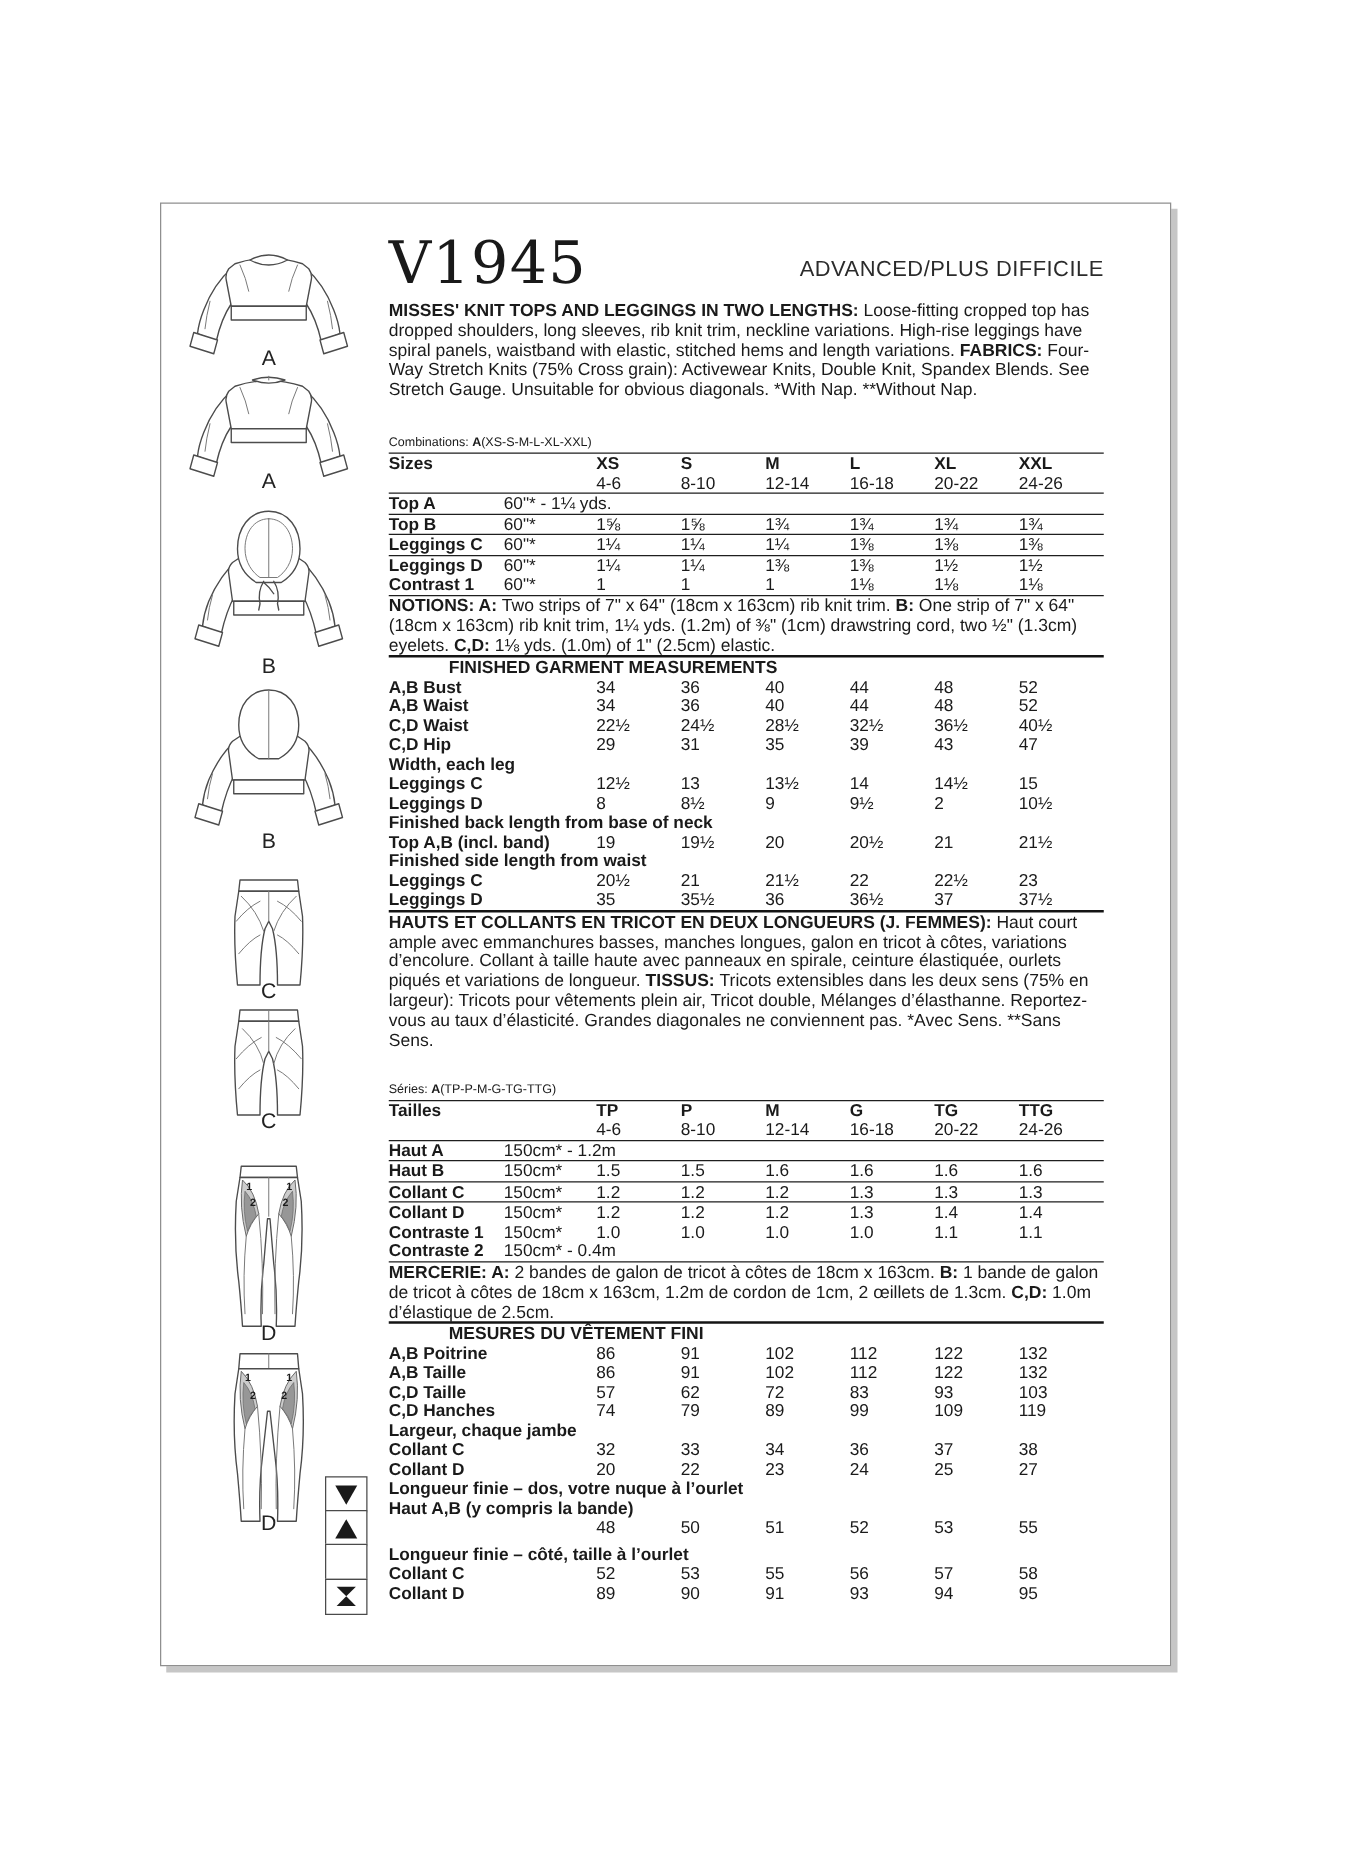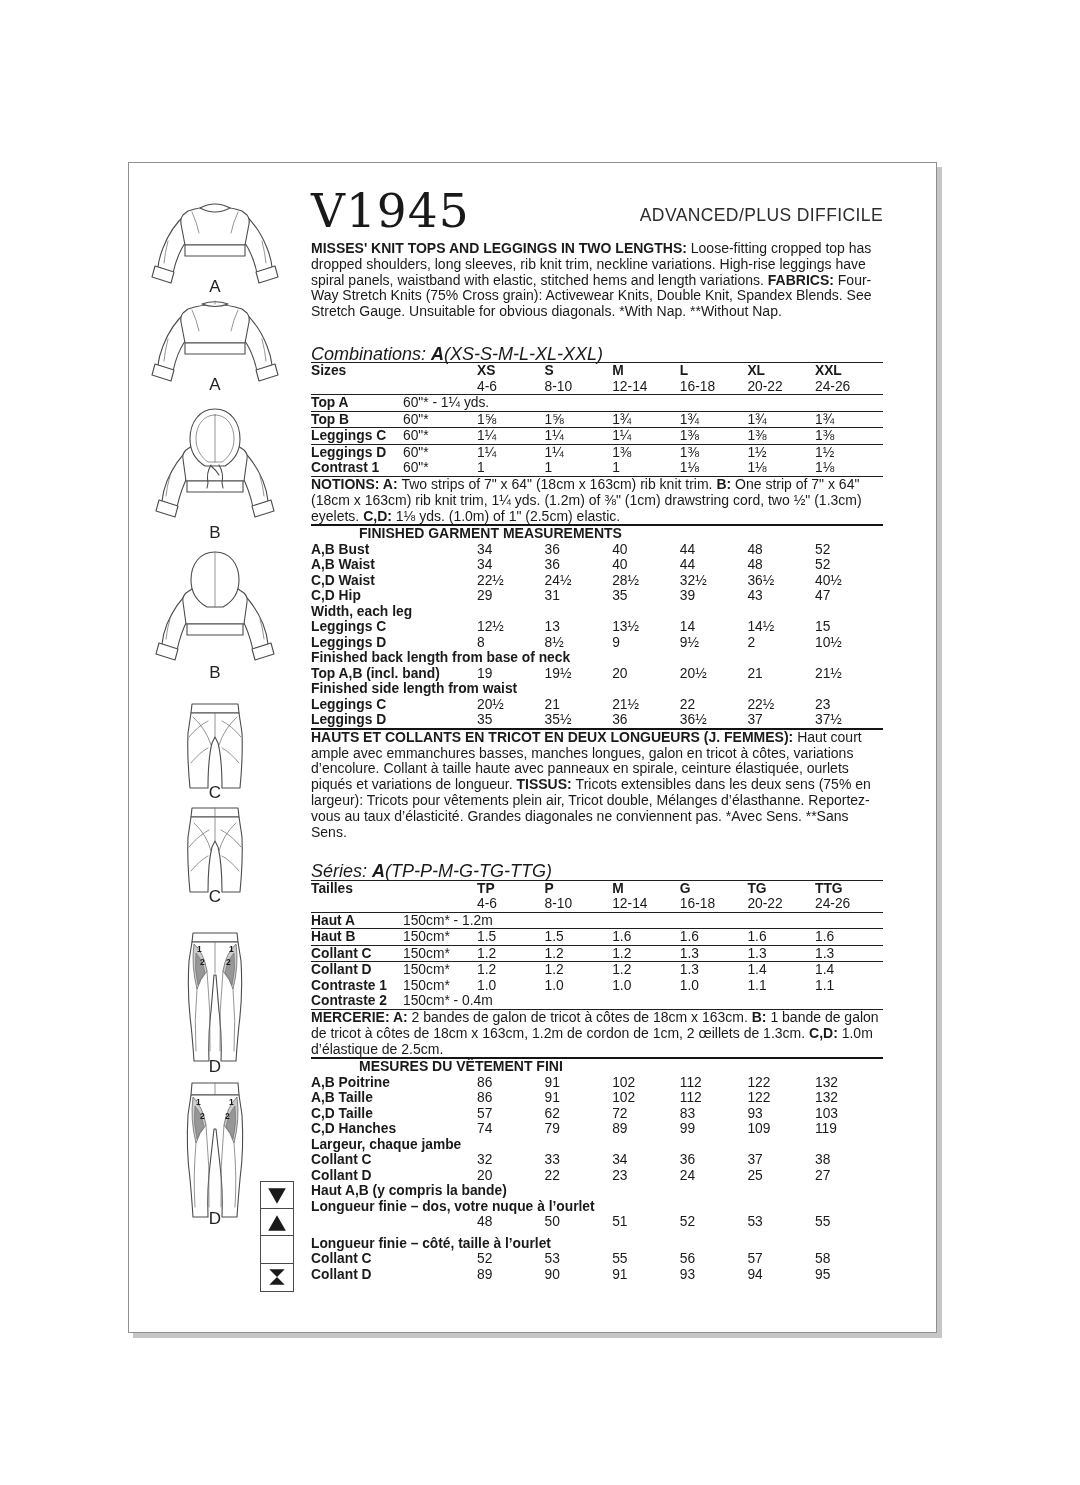--- a/index.html
+++ b/index.html
@@ -19,21 +19,21 @@
   .legend-box:first-child { margin-top:0; }
   .legend-box svg { width:22px; height:20px; }
 
   
   .content { position:absolute; left:182px; top:22px; width:572px; }
   .masthead { display:flex; justify-content:space-between; align-items:flex-end; height:50px; margin-bottom:6px; }
   .pattern-no { font-family:"DejaVu Serif", serif; font-size:47px; line-height:48px; letter-spacing:1px; color:#191919; }
   .difficulty { font-size:17.5px; letter-spacing:.4px; color:#2b2b2b; padding-bottom:9px; }
   .para { font-size:14px; line-height:15.8px; }
   .para-desc { margin-bottom:27px; }
-  .combo-line { font-size:18px; line-height:15.5px;font-style:italic; }
+  .combo-line { font-size:10px; line-height:15.5px; }
   .sec-title { font-size:14px; line-height:15.5px; font-weight:bold;padding-left:48px; }
 
   .rule { border-top:1.8px solid #1e1e1e; }
   .rule.thick { border-top:2.8px solid #141414; }
 
   .t-row { display:flex; align-items:baseline; line-height:15.5px; font-size:13.8px; }
   .t-label { width:92px; flex:none; font-weight:bold; }
   .t-width { width:74px; flex:none; }
   .t-size  { width:67.6px; flex:none; }
   .t-label-wide { width:166px; flex:none; font-weight:bold; }
@@ -560,24 +560,24 @@
         <div class="t-row">
           <div class="t-label-wide">Collant D</div>
           <div class="t-size">20</div>
           <div class="t-size">22</div>
           <div class="t-size">23</div>
           <div class="t-size">24</div>
           <div class="t-size">25</div>
           <div class="t-size">27</div>
         </div>
         <div class="t-row">
+          <div class="t-sec-label">Longueur finie – dos, votre nuque à l’ourlet</div>
+        </div>
+        <div class="t-row">
           <div class="t-sec-label">Haut A,B (y compris la bande)</div>
-        </div>
-        <div class="t-row">
-          <div class="t-sec-label">Longueur finie – dos, votre nuque à l’ourlet</div>
         </div>
         <div class="t-row">
           <div class="t-label-wide"></div>
           <div class="t-size">48</div>
           <div class="t-size">50</div>
           <div class="t-size">51</div>
           <div class="t-size">52</div>
           <div class="t-size">53</div>
           <div class="t-size">55</div>
         </div>

